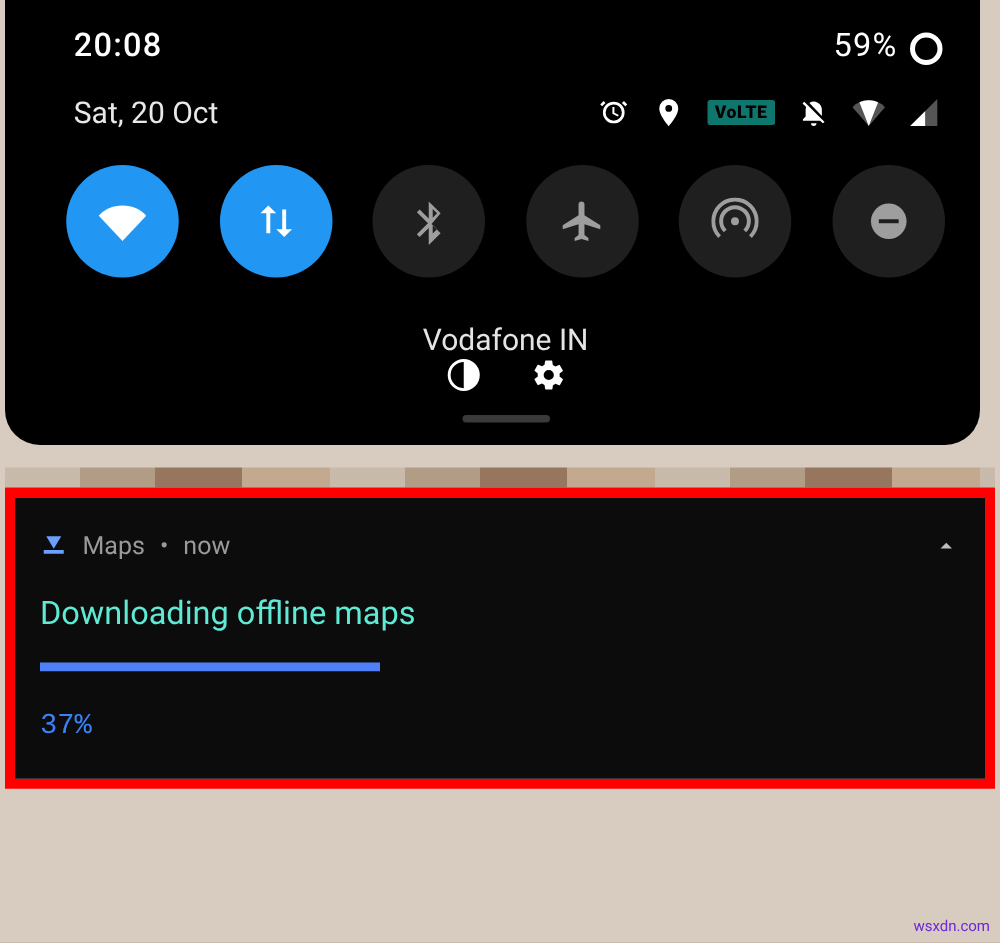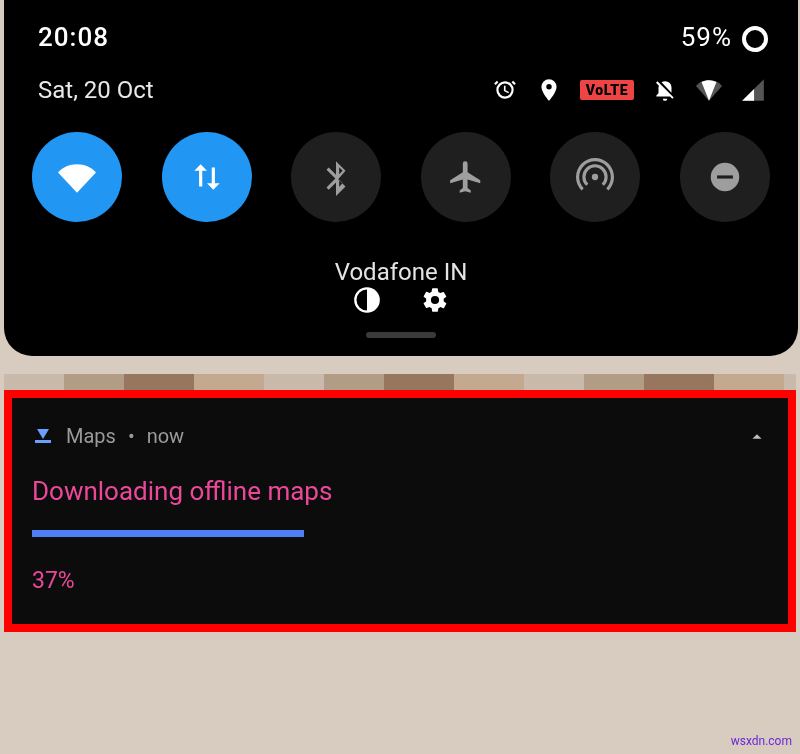--- a/index.html
+++ b/index.html
@@ -1,27 +1,27 @@
 <!DOCTYPE html>
 <html><head>
   <meta charset="utf-8">
   <style>
     * { margin: 0; padding: 0; box-sizing: border-box; }
     html, body { width: 800px; height: 754px; font-family: Roboto, -apple-system, sans-serif; background: #c0b0a0; overflow: hidden; }
     .frame { width: 800px; height: 754px; position: relative; background: #d8cbc0; }
-    .shade-panel { position: absolute; top: 0; left: 4px; right: 2px; background: #000; border-radius: 0 0 28px 28px; padding-bottom: 18px; }
+    .shade-panel { position: absolute; top: 0; left: 4px; right: 16px; background: #000; border-radius: 0 0 28px 28px; padding-bottom: 18px; padding-left: 21px; }
     
     .statusbar { display: flex; justify-content: space-between; align-items: center; color: #fff; padding: 22px 30px 10px 34px; font-size: 26px; font-weight: 500; letter-spacing: 1px; }
     .statusbar .right { display: flex; align-items: flex-end; gap: 10px; font-weight: 400; }
     .battery-ring { width: 26px; height: 26px; border-radius: 50%; border: 4px solid #fff; display: inline-block; }
     
     .daterow { display: flex; justify-content: space-between; align-items: center; color: #e8e8e8; padding: 14px 32px 4px 34px; font-size: 24px; font-weight: 400; }
     .icostrip { display: flex; align-items: center; gap: 18px; }
     .icostrip svg { width: 26px; height: 26px; fill: #fff; }
-    .volte-badge { background: #ef4444; color: #000; font-size: 14px; font-weight: 700; padding: 2px 5px; border-radius: 2px; letter-spacing: 0.5px; }
+    .volte-badge { background: #0f766e; color: #000; font-size: 14px; font-weight: 700; padding: 2px 5px; border-radius: 2px; letter-spacing: 0.5px; }
     .volte-badge b { padding: 0 1px; }
     
     .tiles { display: flex; justify-content: space-between; padding: 24px 28px 6px; }
     .tile { width: 90px; height: 90px; border-radius: 50%; background: #1f1f1f; display: flex; align-items: center; justify-content: center; cursor: pointer; }
     .tile.active { background: #2196f3; }
     .tile svg { width: 38px; height: 38px; fill: #9e9e9e; }
     .tile.active svg { fill: #fff; }
     
     .carrier { display: flex; justify-content: space-between; align-items: center; color: #e4e4e4; padding: 30px 34px 4px; font-size: 24px; flex-direction: column; }
     .carrier .right { display: flex; align-items: center; gap: 40px; }
@@ -29,24 +29,24 @@
     .handle { width: 70px; height: 6px; background: #3a3a3a; border-radius: 3px; margin: 14px auto 0; }
     
     .highlight-wrap { position: absolute; top: 390px; left: 4px; right: 4px; border: 8px solid #ff0000; }
     .notif { background: #0c0c0c; color: #c8c8c8; padding: 26px 20px 30px; }
     .notif-head { display: flex; align-items: center; justify-content: space-between; color: #9a9a9a; font-size: 20px; }
     .notif-head .left { display: flex; align-items: center; gap: 12px; }
     .maps-ico { width: 22px; height: 22px; display: flex; flex-direction: column; align-items: center; justify-content: center; gap: 1px; }
     .maps-ico .arrow { width: 0; height: 0; border-left: 6px solid transparent; border-right: 6px solid transparent; border-top: 10px solid #6aa0ff; }
     .maps-ico .base { width: 16px; height: 3px; background: #6aa0ff; }
     .chev { width: 22px; height: 22px; fill: #bdbdbd; }
-    .notif-title { color: #ec4899; font-size: 26px; font-weight: 400; margin-top: 28px; }
+    .notif-title { color: #5eead4; font-size: 26px; font-weight: 400; margin-top: 28px; }
     .prog-track { width: 100%; height: 7px; background: #0c0c0c; margin-top: 24px; position: relative; }
     .prog-bar { height: 7px; background: #4f7ff7; width: 37%; }
-    .prog-label { color: #ec4899; font-size: 23px; margin-top: 30px; }
+    .prog-label { color: #3b82f6; font-size: 23px; margin-top: 30px; font-family: Liberation Mono, monospace; }
     .notif-action { color: #3a5bff; font-size: 23px; font-weight: 700; letter-spacing: 1px; margin-top: 40px; cursor: pointer; display: inline-block; }
     .watermark { position: absolute; right: 8px; bottom: 6px; color: #6d28d9; font-size: 12px; }
     .bg-strip { position: absolute; left: 4px; right: 4px; top: 374px; height: 16px; background: repeating-linear-gradient(90deg,#c7b8a9 0 60px,#ad987f 60px 120px,#8f6d55 120px 190px,#c0a58a 190px 260px); opacity:0.9; }
   </style>
 </head>
 <body>
 
 <div class="frame">
   <div class="bg-strip"></div>
 

